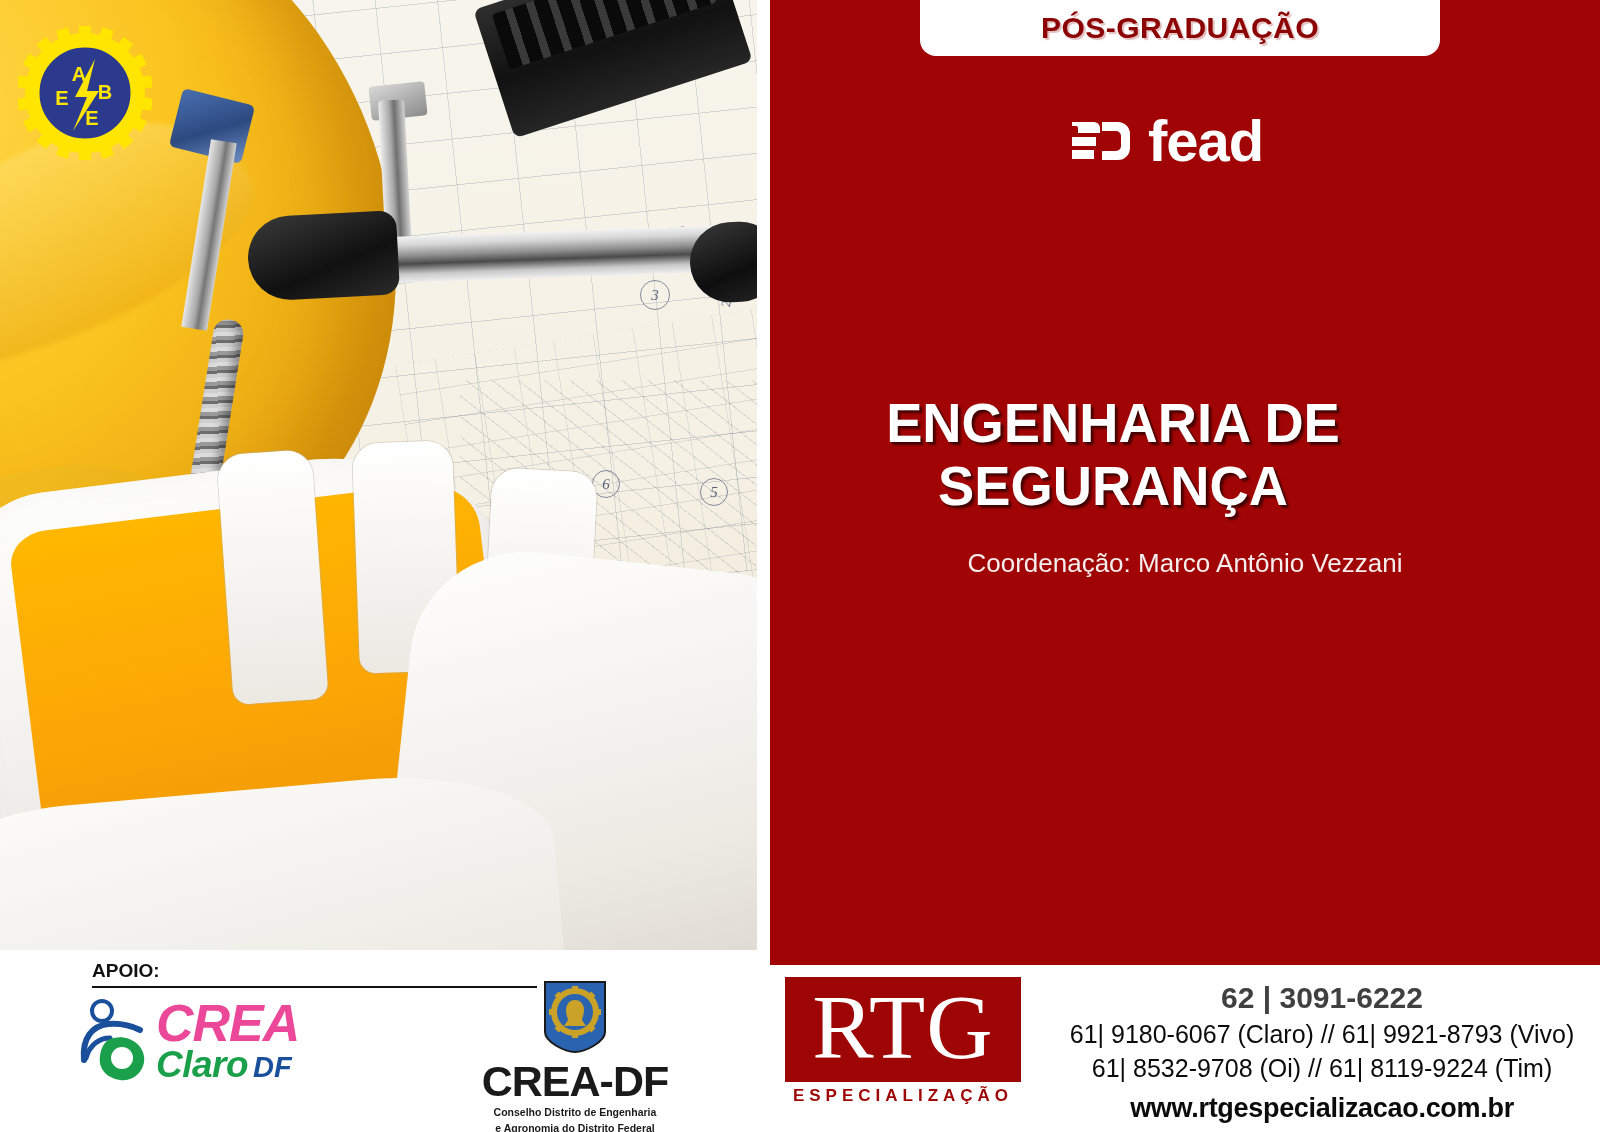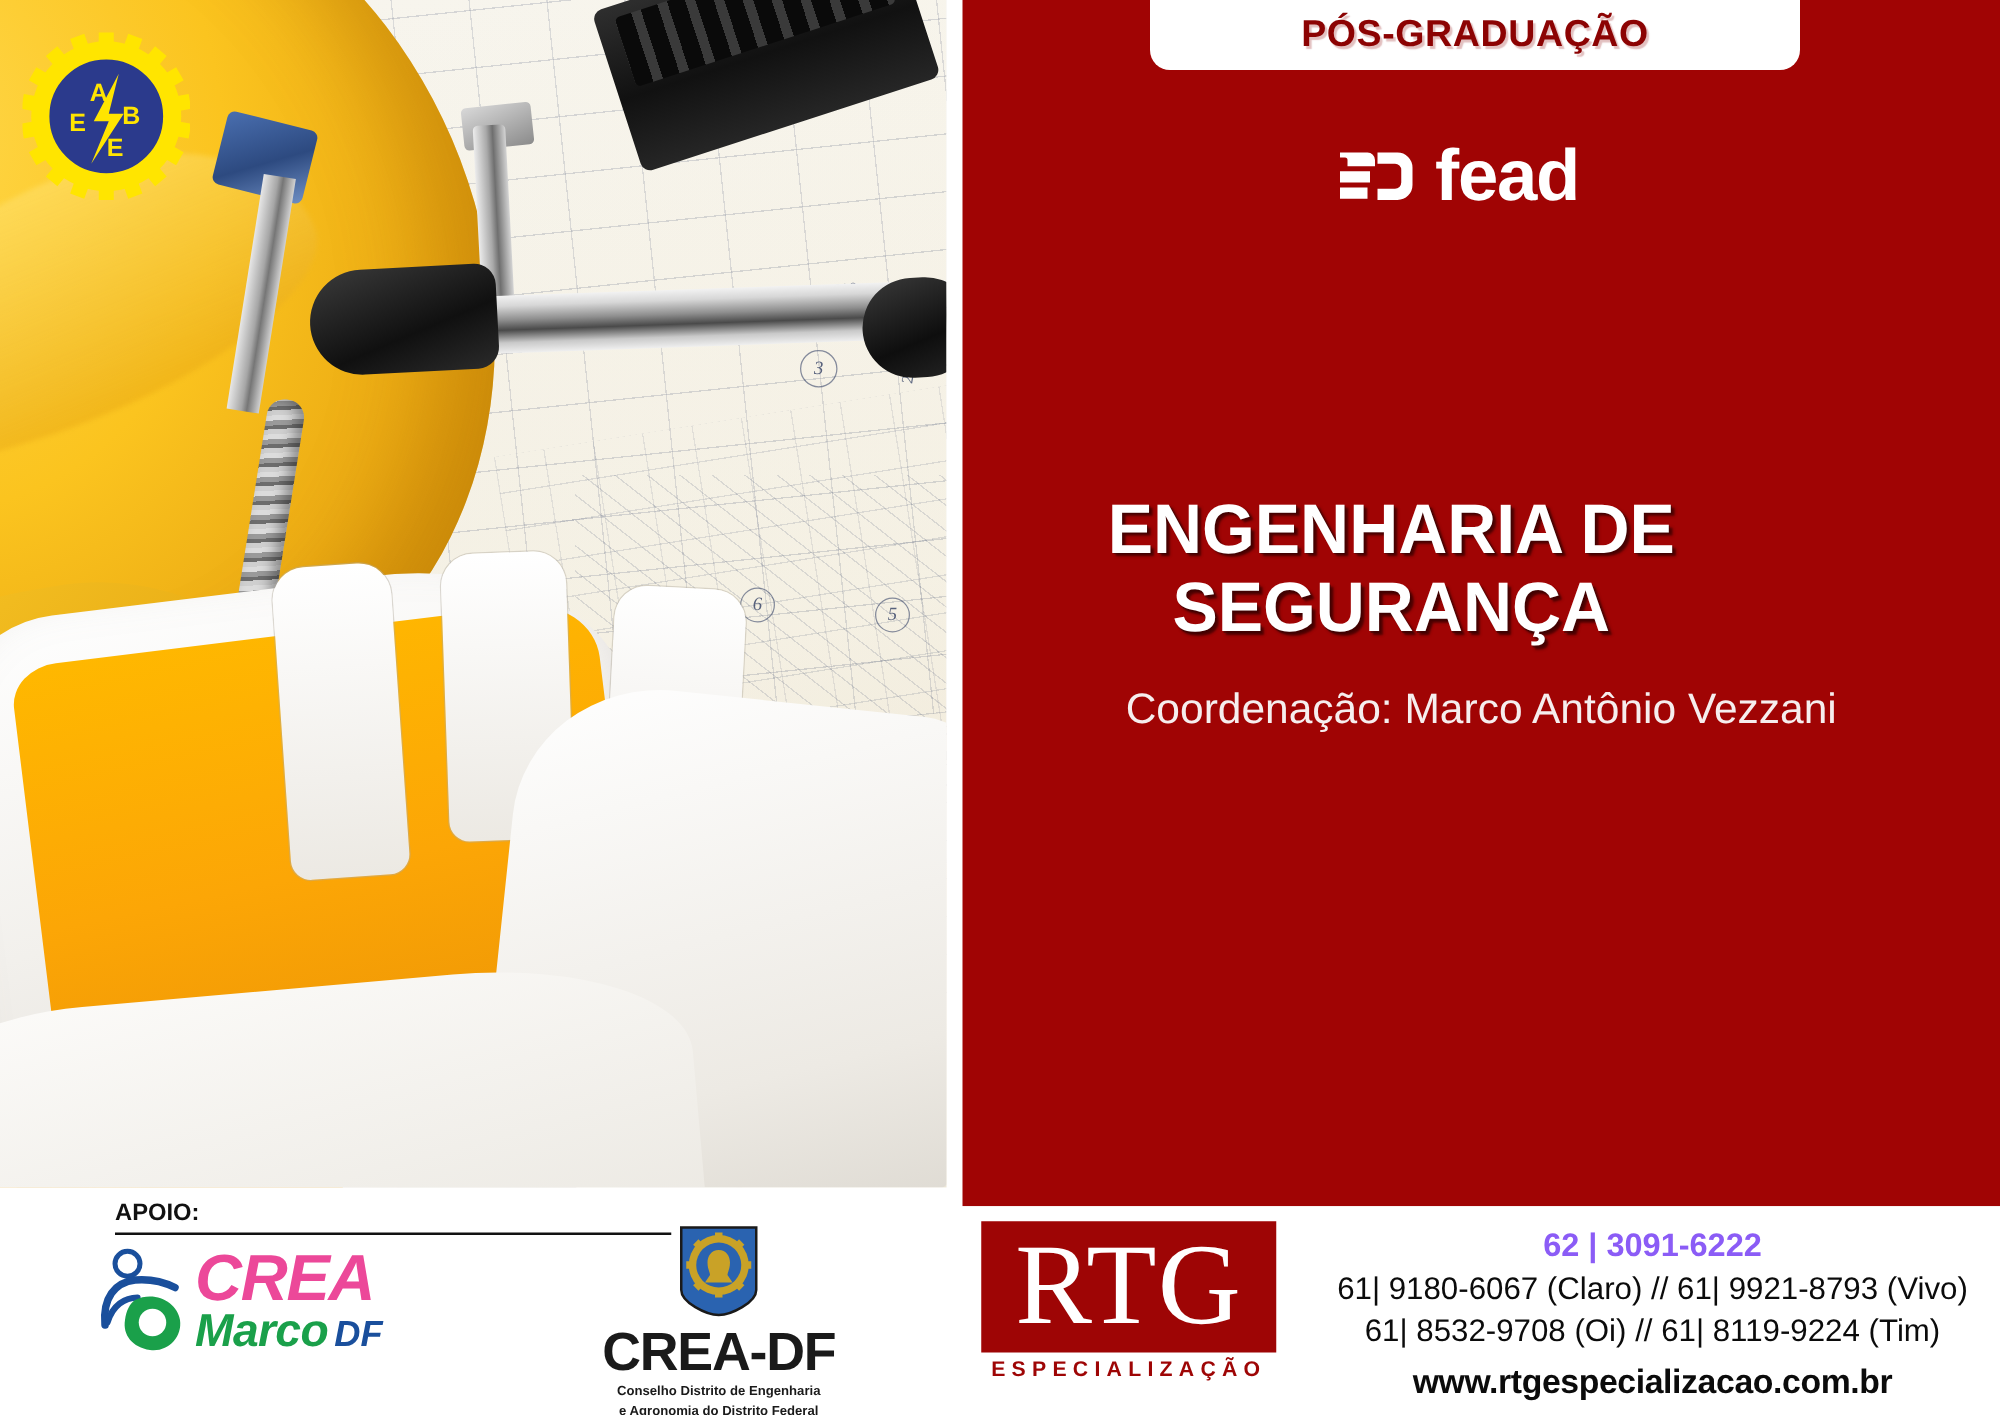--- a/index.html
+++ b/index.html
@@ -311,21 +311,21 @@
     line-height: 1.12;
     text-shadow: 3px 3px 2px rgba(60,0,0,0.85), 1px 1px 0 rgba(90,10,10,0.9);
   }
   .t1 { font-stretch: condensed; transform: scaleX(0.97); }
   .coord {
     position: absolute;
     left: 770px; top: 548px;
     width: 830px;
     text-align: center;
     color: #f6eeee;
-    font-size: 34px;
+    font-size: 26px;
     font-weight: normal;
     z-index: 6;
   }
 
   
   .apoio-area {
     position: absolute;
     left: 0; top: 950px;
     width: 757px; height: 182px;
     background: #ffffff;
@@ -413,21 +413,21 @@
     font-weight: bold;
     letter-spacing: 5px;
   }
   .contact {
     position: absolute;
     left: 300px; top: 16px;
     width: 530px;
     text-align: center;
   }
   .c-phone-main {
-    font-size: 26px; font-weight: bold; color: #8b5cf6;
+    font-size: 30px; font-weight: bold; color: #404040;
     letter-spacing: 0px;
   }
   .c-line {
     font-size: 25px; color: #0b0b0b; margin-top: 5px;
   }
   .c-site {
     font-size: 27px; font-weight: bold; color: #0b0b0b;
     margin-top: 10px; letter-spacing: -0.3px;
   }
 </style>
@@ -544,21 +544,21 @@
       <svg width="72" height="86" viewBox="0 0 72 86">
         <circle cx="24" cy="13" r="10" fill="none" stroke="#1A4F9C" stroke-width="4"></circle>
         <path d="M6,62 C4,40 14,28 30,26 C42,25 54,28 62,32" fill="none" stroke="#1A4F9C" stroke-width="6" stroke-linecap="round"></path>
         <path d="M8,60 C12,46 22,40 32,40" fill="none" stroke="#1A4F9C" stroke-width="5" stroke-linecap="round"></path>
         <path d="M30,42 C46,34 64,44 66,58 C68,72 56,84 42,82 C28,80 20,70 22,58 C23,50 26,45 30,42 Z" fill="#1AA04A"></path>
         <circle cx="44" cy="60" r="11" fill="#ffffff"></circle>
       </svg>
       <div class="cj-text">
         <div class="cj-crea">CREA</div>
         <div class="cj-row2">
-          <span class="cj-jovem">Marco</span>
+          <span class="cj-jovem">Claro</span>
           <span class="cj-df">DF</span>
         </div>
       </div>
     </div>
 
     <div class="crea-df">
       <svg width="66" height="74" viewBox="0 0 66 74">
         <path d="M3,2 h60 v50 c0,10 -20,20 -30,20 c-10,0 -30,-10 -30,-20 z" fill="#2A63B0" stroke="#1A1A1A" stroke-width="2"></path>
         <circle cx="33" cy="32" r="24" fill="#C9A227"></circle>
         <circle cx="33" cy="32" r="18" fill="#2A63B0"></circle>

